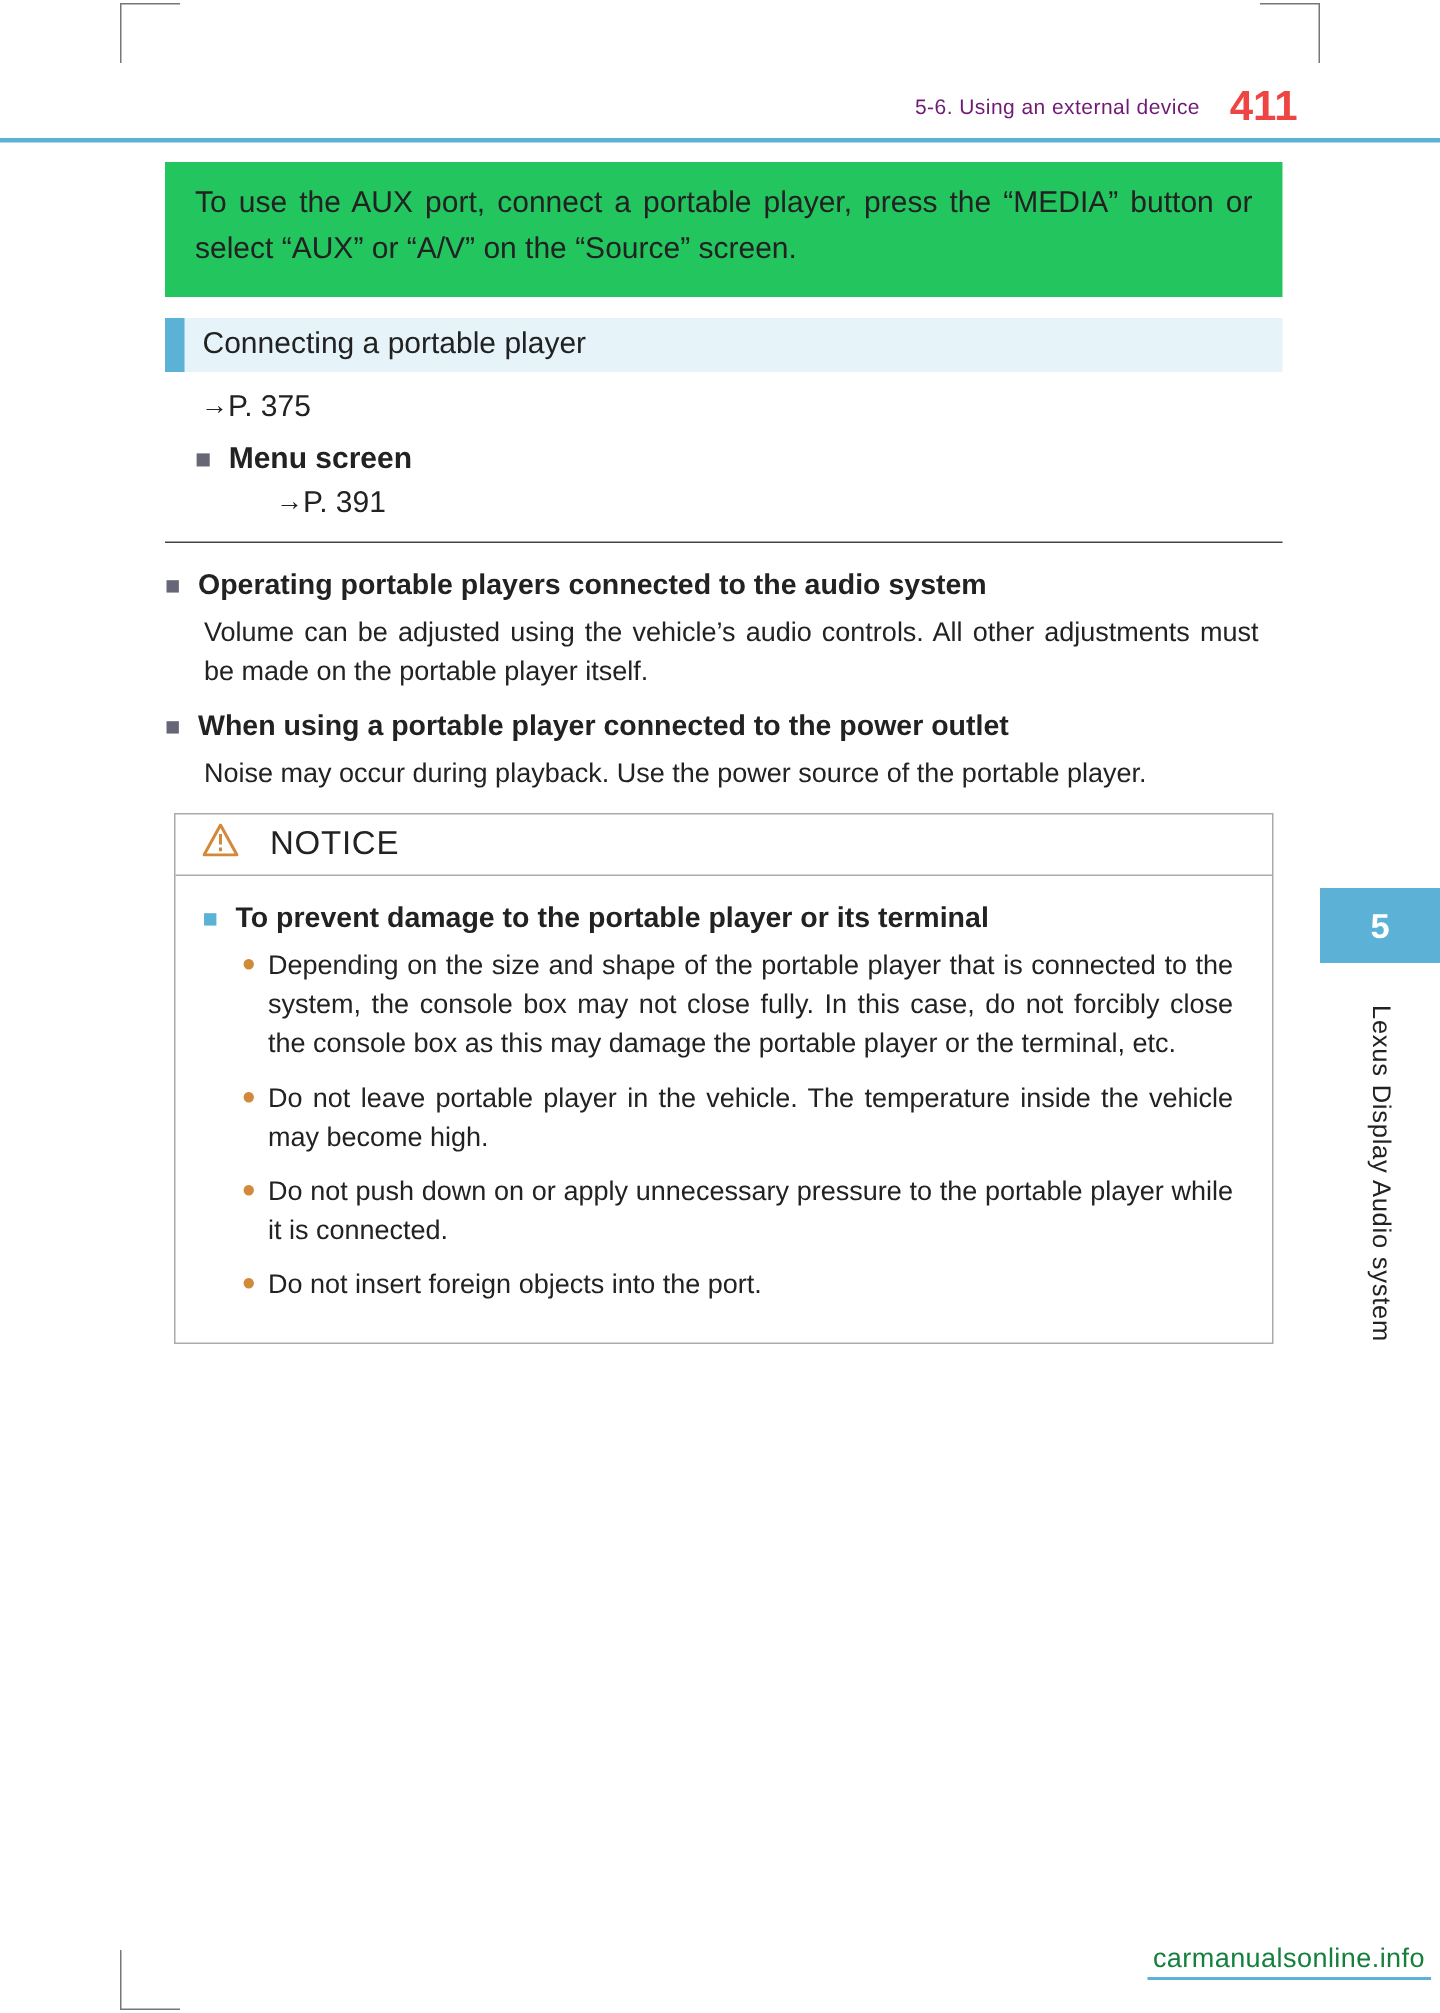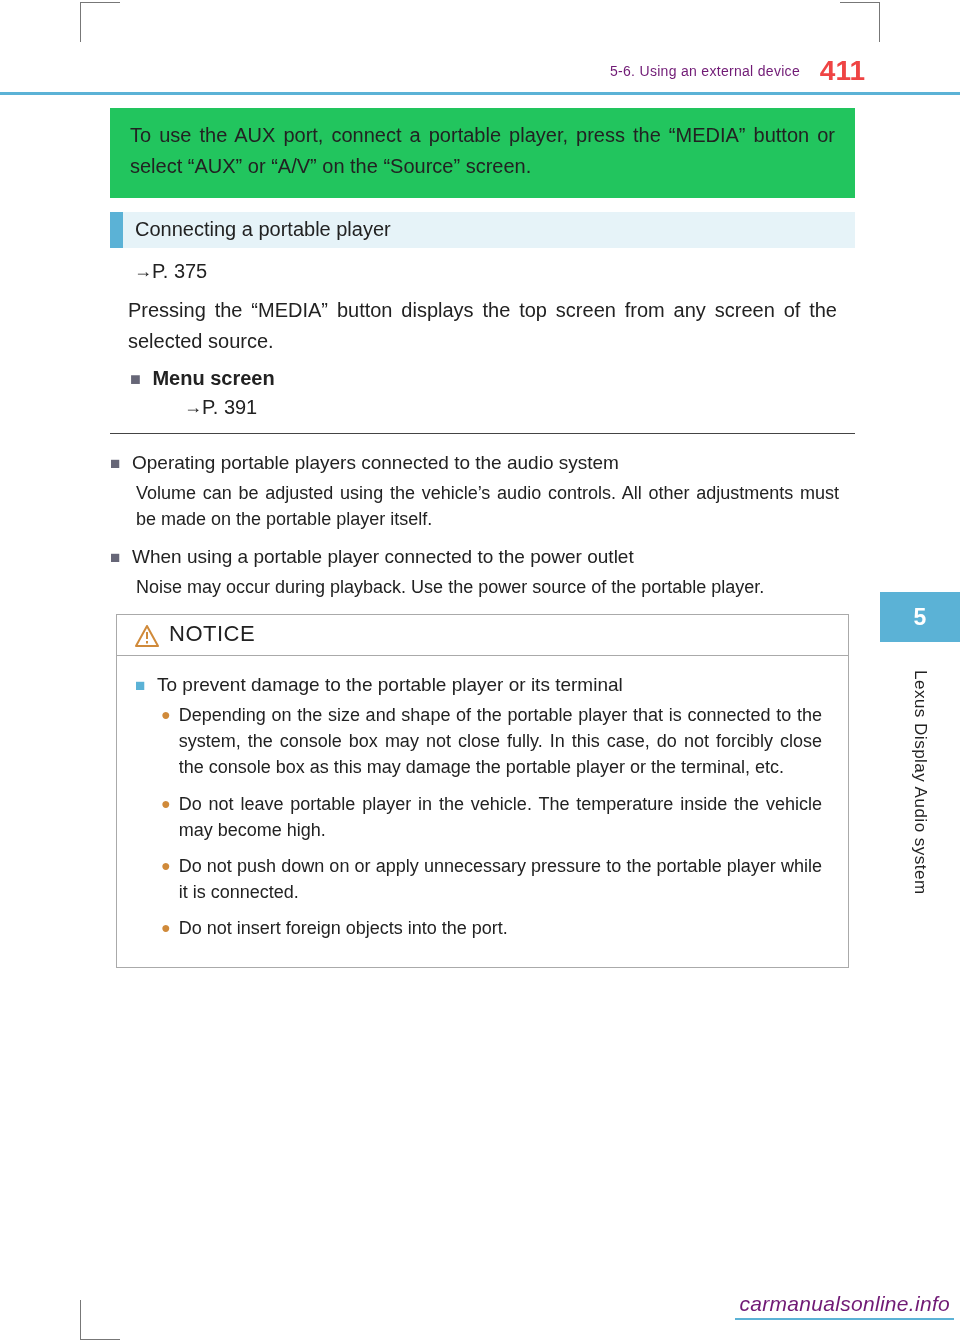--- a/index.html
+++ b/index.html
@@ -40,39 +40,39 @@
 
     .menu-row { margin:6px 0 4px 20px; font-size:20px; }
     .menu-row .sq { color:#667; font-size:18px; margin-right:6px; }
     .menu-row .bold { font-weight:700; }
     .menu-ref { margin:6px 0 14px 74px; font-size:20px; }
 
     .hr { height:1px; background:#444; margin:10px 0 18px 0; }
 
     .note-row { margin:4px 0 6px 0; font-size:19px; }
     .note-row .sq { color:#667; font-size:17px; margin-right:8px; display:inline-block; width:14px; }
-    .note-row .bold { font-weight:400;text-align:center; }
+    .note-row .bold { font-weight:700;text-align:center; }
     .note-body { margin:4px 16px 14px 26px; font-size:18px; line-height:1.45; text-align:justify; text-justify:inter-word; }
 
     .notice-box { border:1px solid #aaa; margin:10px 6px 0 6px; }
-    .notice-head { border-bottom:1px solid #aaa; padding:6px 12px 8px 18px; display:flex; align-items:flex-end; gap:10px; }
+    .notice-head { border-bottom:1px solid #aaa; padding:6px 12px 8px 18px; display:flex; align-items:flex-start; gap:21px; }
     .warn-tri { width:24px; height:22px; }
     .notice-label { font-size:22px; color:#222; letter-spacing:0.5px; font-weight:500; }
     .notice-body { padding:14px 26px 16px 18px; }
     .notice-body .note-row .sq { color:#5bb2d6; }
     .bullet-list { margin:6px 0 0 26px; }
     .bullet-item { display:flex; gap:8px; margin:4px 0 10px 0; font-size:18px; line-height:1.45; text-align:justify; }
     .bullet-dot { color:#d08a3a; font-size:16px; line-height:1.4; flex-shrink:0; margin-top:2px; }
 
     .side-tab { position:absolute; right:0; top:592px; width:80px; }
     .tab-num { background:#5bb2d6; color:#fff; width:80px; height:50px; display:flex; align-items:center; justify-content:center; font-size:23px; font-weight:600; }
     .tab-label { writing-mode:vertical-rl; text-orientation:mixed; font-size:17px; color:#222; margin:28px 0 0 30px; letter-spacing:0.5px; }
 
     .footer-mark { position:absolute; right:6px; bottom:22px; border-bottom:2px solid #5bb2d6; padding:2px 4px; }
-    .footer-mark span { font-size:21px; color:#701a75; font-style:italic; letter-spacing:0.3px; }
+    .footer-mark span { font-size:18px; color:#15803d; letter-spacing:0.3px; }
   </style>
 </head>
 <body>
 
 <div class="crop-top-left"></div>
 <div class="crop-top-right"></div>
 <div class="crop-bot-left"></div>
 
 <div class="section-path">5-6. Using an external device</div>
 <div class="page-num">411</div>
@@ -84,21 +84,20 @@
   <div class="intro-box">To use the AUX port, connect a portable player, press the “MEDIA” button or select “AUX” or “A/V” on the “Source” screen.</div>
 
   <div class="section-head">
     <div class="bar"></div>
     <div class="label">Connecting a portable player</div>
   </div>
   <div class="page-ref">
     <span class="arrow">→</span><span>P. 375</span>
   </div>
 
-  <div class="body-text">Pressing the “MEDIA” button displays the top screen from any screen of the selected source.</div>
   <div class="menu-row">
     <span class="sq">■</span>
     <span class="bold">Menu screen</span>
   </div>
   <div class="menu-ref">
     <span class="arrow">→</span><span>P. 391</span>
   </div>
 
   <div class="hr"></div>
 

